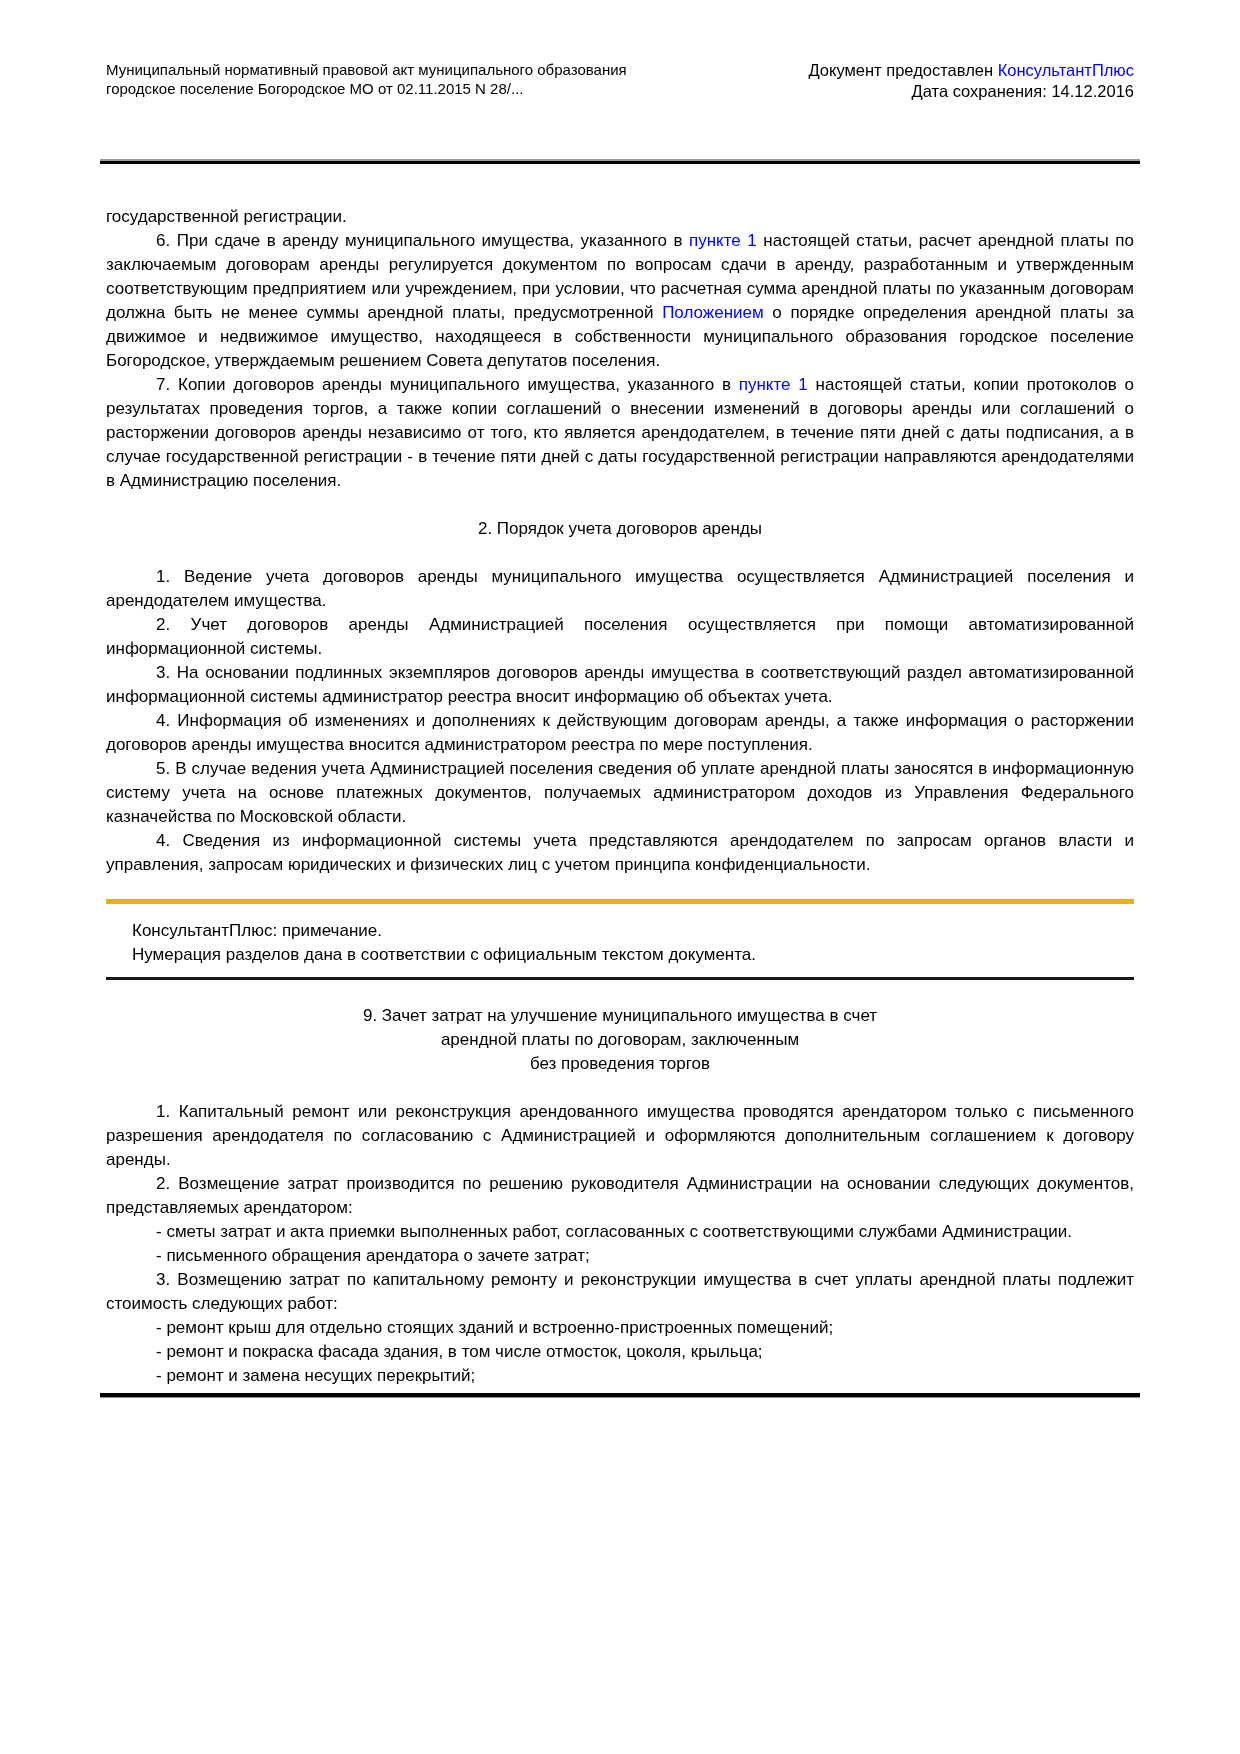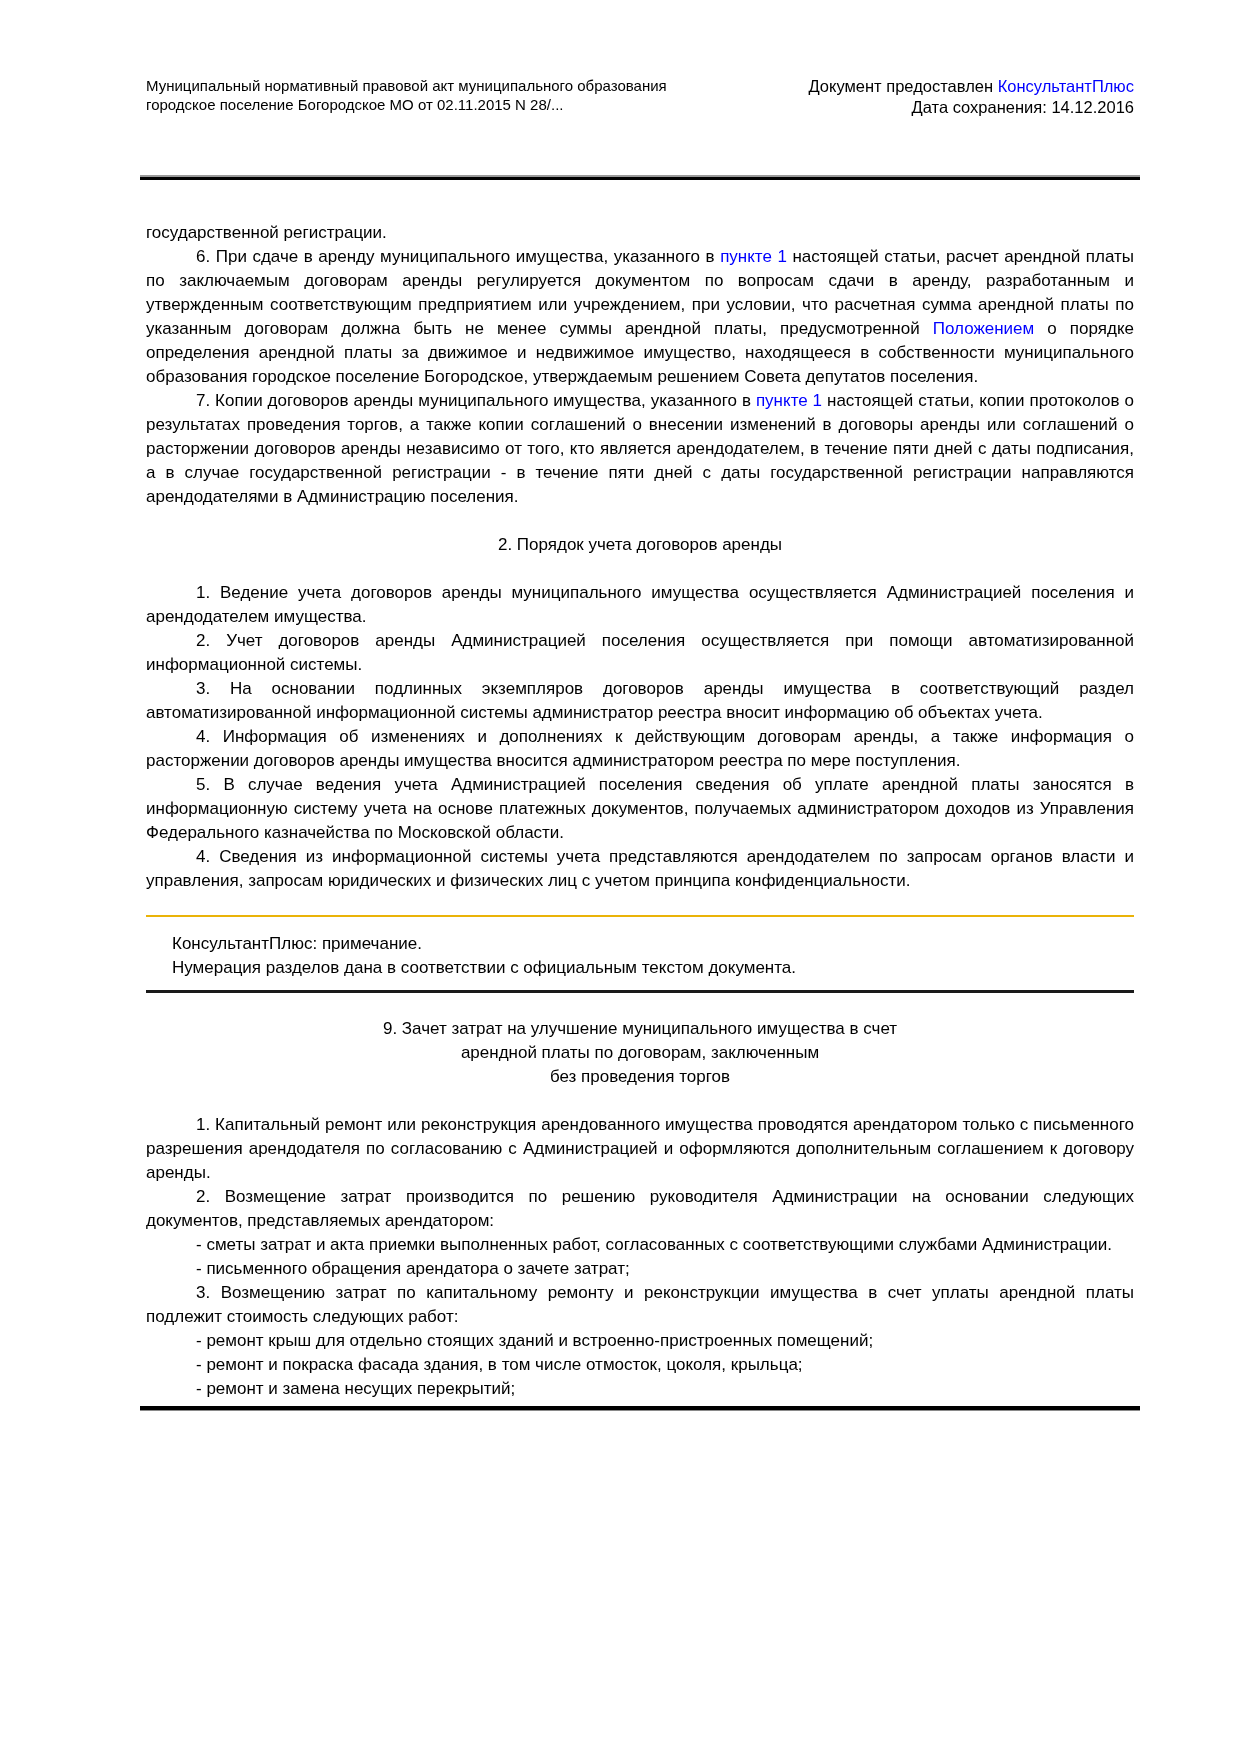--- a/index.html
+++ b/index.html
@@ -1,26 +1,25 @@
 <!DOCTYPE html>
 <html lang="ru" style="--link-color: #0000ff; --logo-color: #333399; --site-color: #0033cc;"><head>
 <meta charset="utf-8">
 <style>
   * { margin: 0; padding: 0; box-sizing: border-box; }
   html, body { background: #ffffff; }
   .page {
     position: relative;
     width: 1240px;
     height: 1618px;
-    margin: 16px auto;
+    margin: 0 auto;
     background: #ffffff;
     color: #000000;
     font-family: "Liberation Sans", sans-serif;
     overflow: hidden;
-    padding-left: 40px;
   }
   .inner { padding: 0 106px; }
 
   
   .header { display: flex; justify-content: space-between; padding-top: 60px; }
   .header-left { font-size: 15px; line-height: 19px; text-align: left; }
   .header-right { font-size: 16.5px; line-height: 21px; text-align: right; }
   .link { color: var(--link-color, #0000ff); text-decoration: none; cursor: pointer; }
 
   
@@ -32,21 +31,21 @@
   .rule.top { margin-top: 57px; }
   .rule.bottom { margin-top: 5px; background: linear-gradient(to bottom, #000 0 4px, #8a8a8a 4px); }
 
   
   .doc { margin-top: 41px; font-size: 17px; line-height: 24px; text-align: justify; }
   .doc p.para { margin: 0; }
   .doc p.para.indent { text-indent: 50px; }
   .doc .heading { text-align: center; margin: 24px 0; text-indent: 0; }
   .doc .notebox {
     margin-top: 22px;
-    border-top: 2px solid #eab308;
+    border-top: 5px solid #eab308;
     border-bottom: 3px solid #1a1a1a;
     padding: 15px 0 10px 26px;
     text-align: left;
   }
 
   
   .footer { position: absolute; left: 106px; right: 106px; top: 1638px; height: 84px; }
   .footer-logo { position: absolute; left: 0; top: 0; }
   .logo-title {
     font-size: 29px; line-height: 32px; font-weight: bold;

